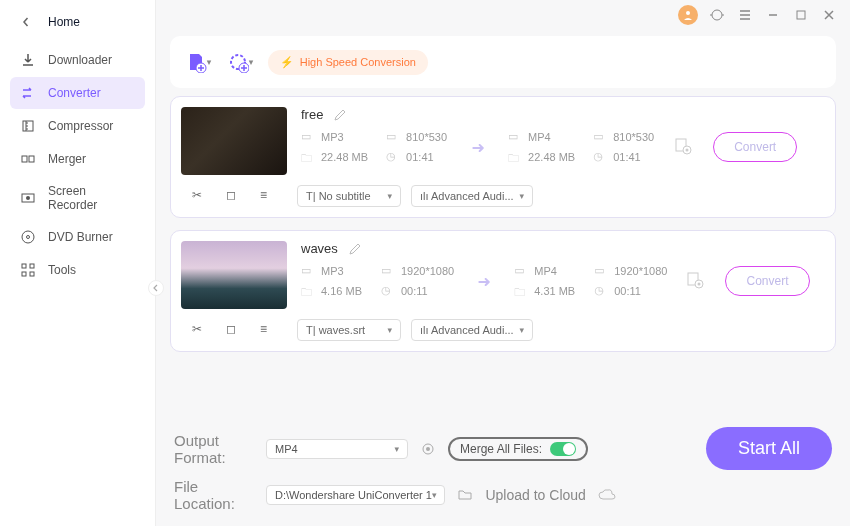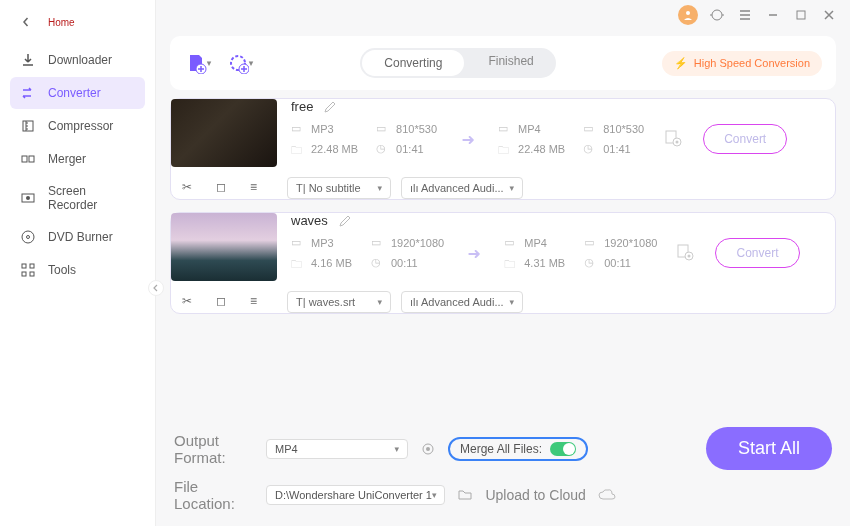--- a/index.html
+++ b/index.html
@@ -1,37 +1,37 @@
 <!DOCTYPE html>
 <html><head>
 <meta charset="utf-8">
 <style>
 *{box-sizing:border-box;margin:0;padding:0;font-family:-apple-system,BlinkMacSystemFont,"Segoe UI",sans-serif}
 body{width:850px;height:526px;background:#fff;overflow:hidden;position:relative;font-size:12px;color:#555}
 .app{display:flex;height:100%}
 .sidebar{width:156px;border-right:1px solid #eee;display:flex;flex-direction:column;position:relative}
 .sb-head{display:flex;align-items:center;gap:14px;padding:14px 18px 6px}
 .sb-back{width:16px;height:16px;display:flex;align-items:center;justify-content:center;cursor:pointer}
-.sb-title{font-size:10px;color:#b91c1c}
+.sb-title{font-size:12px;color:#0f172a}
 .sb-nav{padding:8px 10px;display:flex;flex-direction:column;gap:1px}
 .sb-item{display:flex;align-items:center;gap:12px;padding:8px 10px;border-radius:6px;cursor:pointer;color:#555}
 .sb-item.active{background:#eee9fd;color:#7a5cff}
 .sb-item .icon{width:16px;height:16px;color:inherit;display:flex;align-items:center;justify-content:center}
 .main{flex:1;display:flex;flex-direction:column;background:#f7f7f8;min-width:0}
 .topbar{height:30px;display:flex;align-items:center;justify-content:flex-end;gap:10px;padding:0 12px}
 .topbar .tbtn{width:18px;height:18px;display:flex;align-items:center;justify-content:center;color:#888;cursor:pointer}
 .avatar{width:20px;height:20px;border-radius:50%;background:#f7b06a;display:flex;align-items:center;justify-content:center;color:#fff}
 .panel{margin:6px 14px 0;background:#fff;border-radius:10px;padding:12px 14px;display:flex;align-items:center;gap:14px}
 .addbtn{width:28px;height:28px;display:flex;align-items:center;justify-content:center;cursor:pointer;color:#7a5cff}
 .tabswitch{margin-left:auto;margin-right:auto;display:flex;background:#edeef1;border-radius:999px;overflow:hidden}
 .tab{padding:6px 22px;font-size:12px;color:#888;cursor:pointer}
 .tab.active{background:#fff;color:#666;border-radius:999px;margin:2px}
 .hsbadge{color:#ff7a3c;font-size:11px;background:#fff1e8;border-radius:999px;padding:6px 12px;display:flex;align-items:center;gap:6px}
 .filelist{margin:8px 14px 0;display:flex;flex-direction:column;gap:12px;overflow-y:auto;flex:1}
-.filecard{border:1px solid #e3e0f3;border-radius:10px;background:#fff;display:flex;flex-direction:column;gap:10px}
+.filecard{border:1px solid #e3e0f3;border-radius:10px;background:#fff;padding:10px;display:flex;flex-direction:column;gap:10px}
 .row1{display:flex;gap:14px;align-items:flex-start}
 .thumb{width:106px;height:68px;border-radius:4px;background:#444;flex-shrink:0}
 .thumb.free{background:linear-gradient(135deg,#2b2219 0%,#3a3126 40%,#1a1410 100%)}
 .thumb.waves{background:linear-gradient(180deg,#c9b3d4 0%,#e3cfe0 40%,#2e4a52 70%,#1a2e34 100%)}
 .meta{flex:1;display:flex;flex-direction:column;gap:8px;min-width:0}
 .titlerow{display:flex;align-items:center;gap:10px}
 .ftitle{font-size:13px;color:#333}
 .editicon{color:#bbb;cursor:pointer}
 .cols{display:flex;align-items:center;gap:18px}
 .colblock{display:flex;flex-direction:column;gap:6px;min-width:62px}
@@ -45,21 +45,21 @@
 .toolstrip .tl{width:16px;height:16px;color:#666;cursor:pointer}
 .dd{border:1px solid #ddd;border-radius:4px;padding:4px 8px;display:flex;align-items:center;gap:6px;background:#fff;cursor:pointer;font-size:11px;color:#666;min-width:100px;justify-content:space-between}
 .dd.sub{min-width:104px}
 .dd.aud{min-width:108px}
 .toggle-collapse{position:absolute;left:148px;top:280px;width:16px;height:16px;background:#fff;border:1px solid #eee;border-radius:50%;display:flex;align-items:center;justify-content:center;color:#aaa;cursor:pointer;z-index:5}
 .footer{padding:10px 18px 14px;display:flex;flex-direction:column;gap:8px;background:#f7f7f8}
 .frow{display:flex;align-items:center;gap:12px}
 .flabel{font-size:15px;color:#888;width:80px}
 .fsel{border:1px solid #ddd;border-radius:4px;padding:3px 8px;font-size:11px;color:#555;background:#fff;cursor:pointer;min-width:142px;display:flex;justify-content:space-between;align-items:center}
 .settingsg{color:#aaa;cursor:pointer}
-.merge{display:flex;gap:8px;border:2px solid #3b82f6;border-radius:999px;padding:3px 10px}
+.merge{display:flex;gap:8px;border:2px solid #737373;border-radius:999px;padding:3px 10px}
 .switch{width:26px;height:14px;background:#3ec97a;border-radius:999px;position:relative;cursor:pointer}
 .switch::after{content:"";position:absolute;right:1px;top:1px;width:12px;height:12px;background:#fff;border-radius:50%}
 .startall{margin-left:auto;background:#8a6dff;color:#fff;border-radius:999px;padding:11px 32px;font-size:18px;cursor:pointer;border:none}
 .cloud{color:#bbb;cursor:pointer}
 svg{display:block}
 .chev-down{font-size:9px;color:#888}
 </style>
 </head>
 <body>
 
@@ -191,24 +191,20 @@
           </svg>
         <span class="chev-down">▾</span>
       </div>
       <div class="addbtn">
         <svg width="22" height="22" viewBox="0 0 22 22">
             <circle cx="11" cy="11" r="7" stroke="#7a5cff" stroke-width="2" fill="none" stroke-dasharray="3 2"></circle>
             <circle cx="17" cy="17" r="5" fill="#fff" stroke="#7a5cff"></circle>
             <path d="M17 14 V20 M14 17 H20" stroke="#7a5cff" stroke-width="1.5"></path>
           </svg>
         <span class="chev-down">▾</span>
-      </div>
-      <div class="tabswitch">
-        <div class="tab active">Converting</div>
-        <div class="tab">Finished</div>
       </div>
       <div class="hsbadge">
         <span>⚡</span>
         <span>High Speed Conversion</span>
       </div>
     </div>
 
     <div class="filelist">
 
       <div class="filecard">

